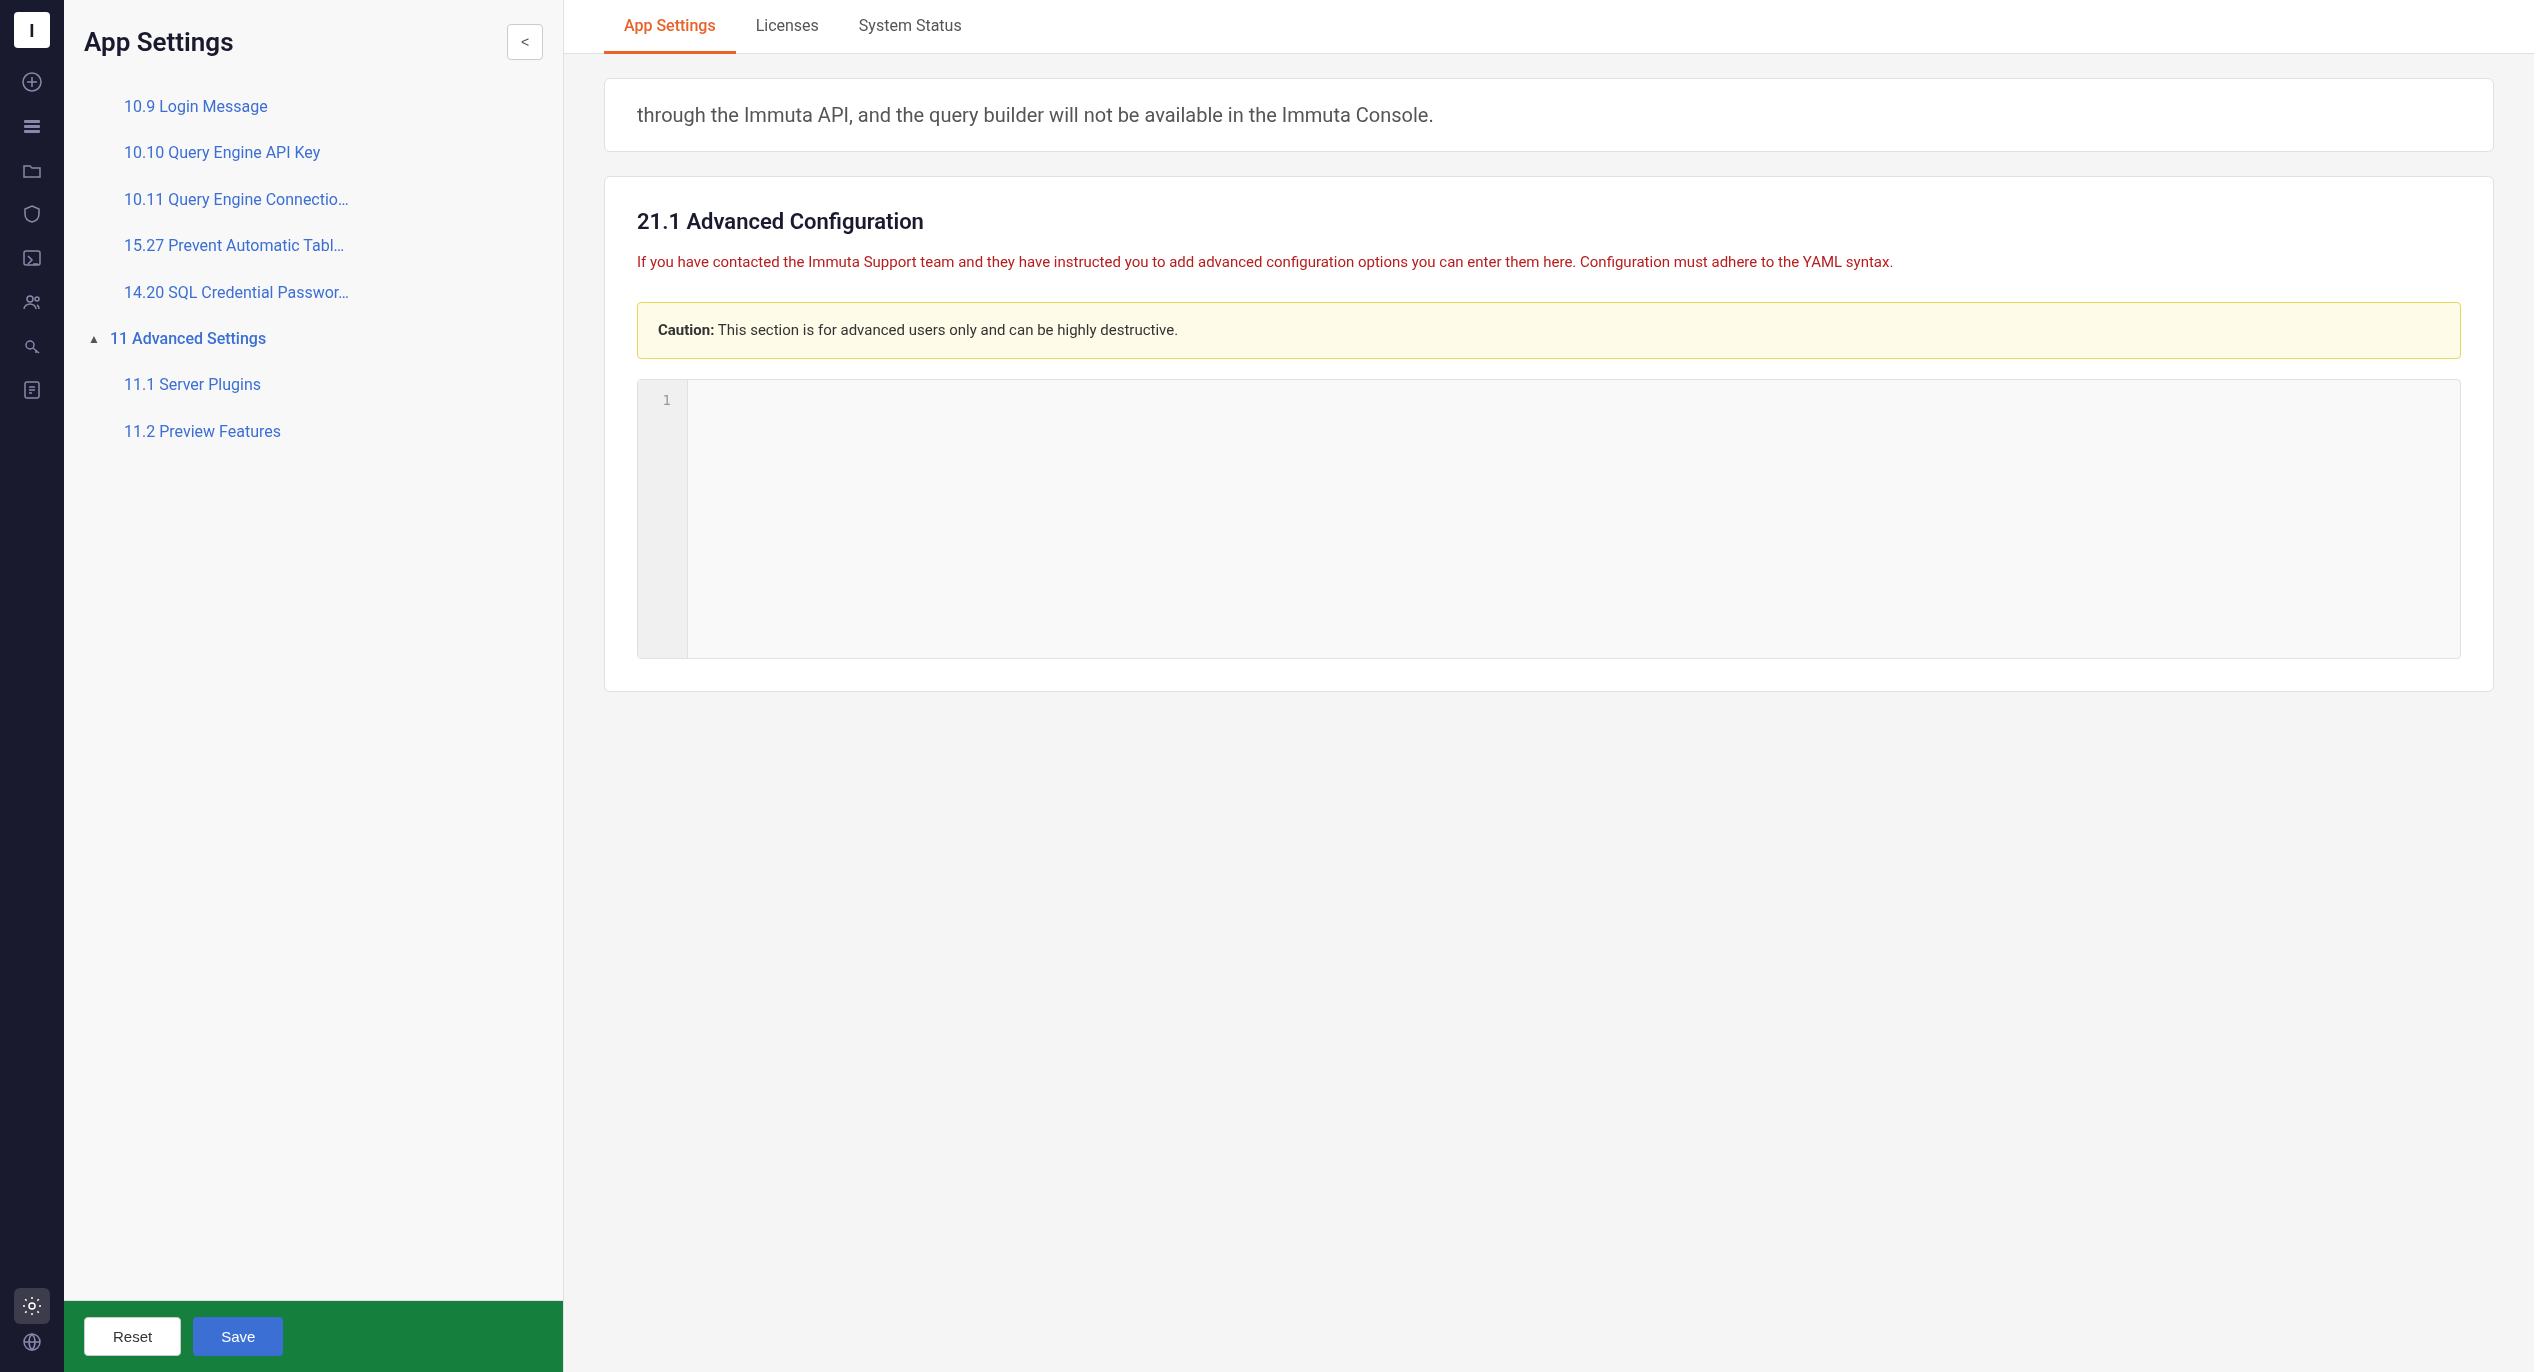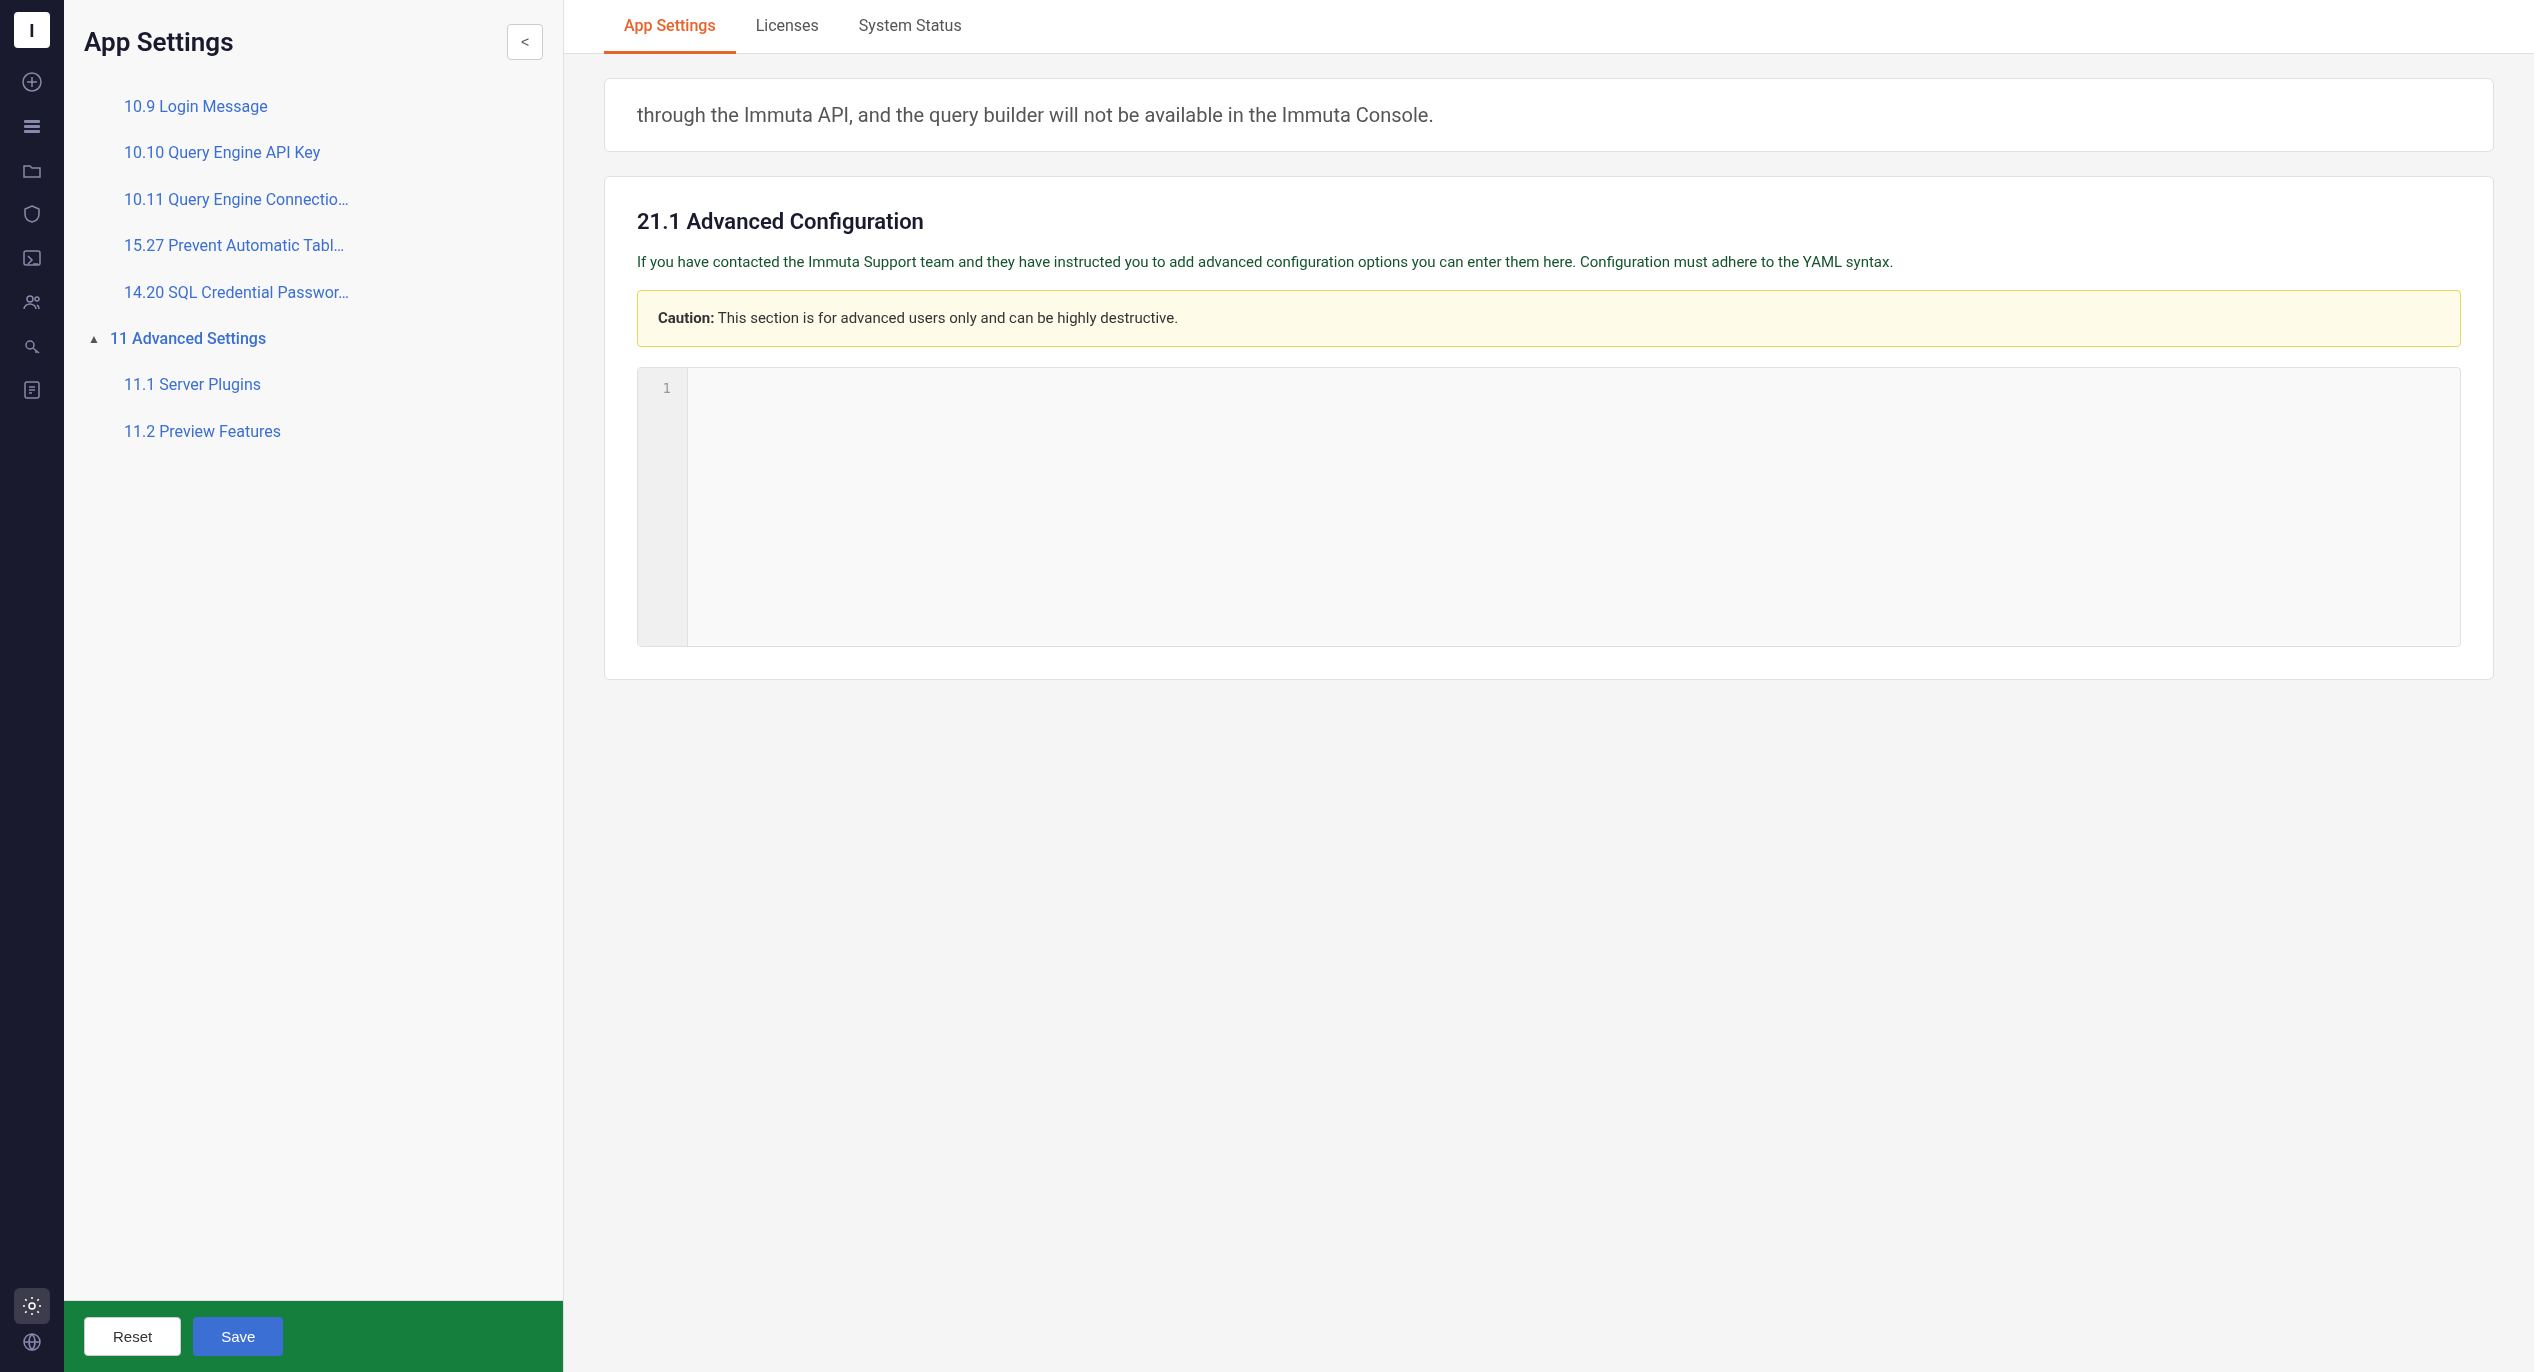--- a/index.html
+++ b/index.html
@@ -173,23 +173,23 @@
       margin-bottom: 24px;
     }
     .card-title {
       font-size: 22px;
       font-weight: 600;
       color: #1a1a2e;
       margin-bottom: 16px;
     }
     .card-text {
       font-size: 15px;
-      color: #14532d;
+      color: #b91c1c;
       line-height: 1.6;
-      margin-bottom: 16px;
+      margin-bottom: 28px;
     }
     .caution-box {
       background: #fefbe8;
       border: 1.5px solid #e6d95a;
       border-radius: 4px;
       padding: 16px 20px;
       font-size: 15px;
       color: #333;
       line-height: 1.5;
     }

